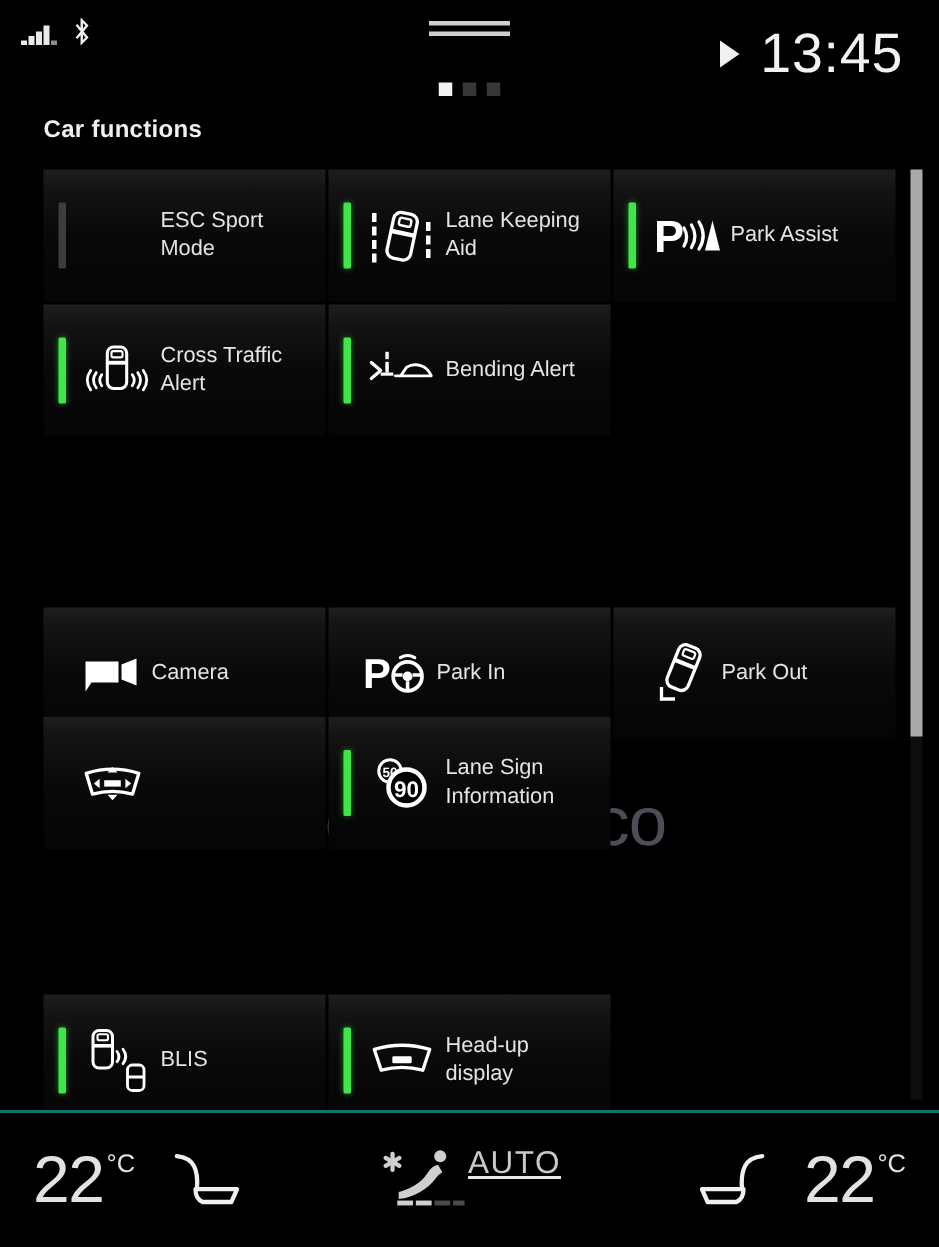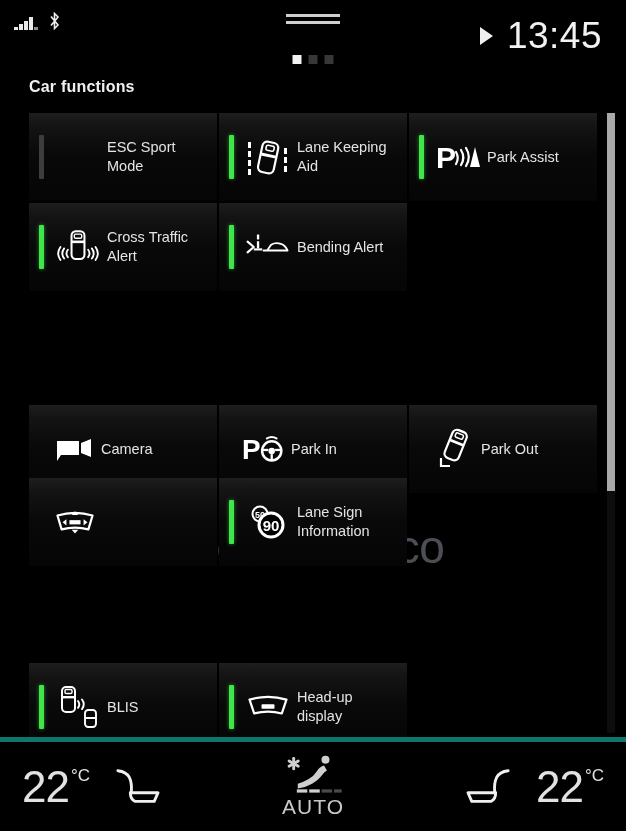--- a/index.html
+++ b/index.html
@@ -60,26 +60,26 @@
   .sb-track{position:absolute;right:11px;top:8px;width:8px;height:620px;background:#0d0d0d;}
   .sb-thumb{position:absolute;right:11px;top:8px;width:8px;height:378px;background:#a9a9a9;}
 
   
   .wm{position:absolute;left:50%;top:415px;transform:translateX(-50%);
       font-size:46px;color:#6a6d78;opacity:.72;white-space:nowrap;letter-spacing:-0.5px;
       pointer-events:none;}
 
   
   .climate{position:absolute;left:0;bottom:0;width:626px;height:89px;background:#000;
-           border-top:5px solid #0f766e;display:flex;align-items:center;}
+           border-top:2px solid #0f766e;display:flex;align-items:center;}
   .temp{font-size:44px;color:#e2e2e2;letter-spacing:-1px;display:flex;align-items:flex-start;font-weight:400;}
   .temp sup{font-size:17px;margin-top:4px;margin-left:2px;letter-spacing:0;}
   .cl-left{position:absolute;left:22px;top:50%;transform:translateY(-50%);display:flex;align-items:center;gap:22px;}
   .cl-right{position:absolute;right:22px;top:50%;transform:translateY(-50%);display:flex;align-items:center;gap:22px;}
-  .cl-center{position:absolute;left:50%;top:50%;transform:translate(-50%,-50%);display:flex;flex-direction:column;align-items:flex-end;}
+  .cl-center{position:absolute;left:50%;top:50%;transform:translate(-50%,-50%);display:flex;align-items:flex-start;text-decoration:underline;}
   .auto{font-size:21px;color:#c9c9c9;letter-spacing:1px;margin-top:-2px;}
   svg{display:block;}
 </style>
 </head>
 <body>
 
 <div id="screen">
 
   <div class="statusbar">
     <div class="sb-left">

